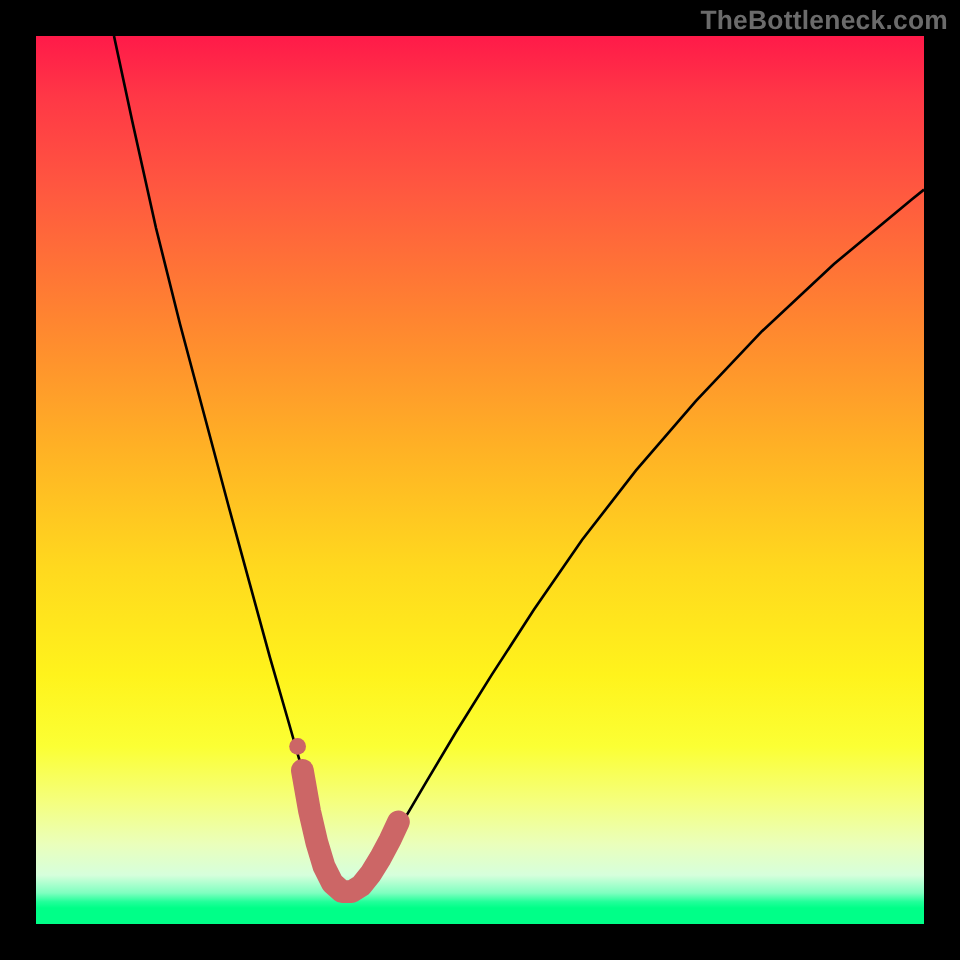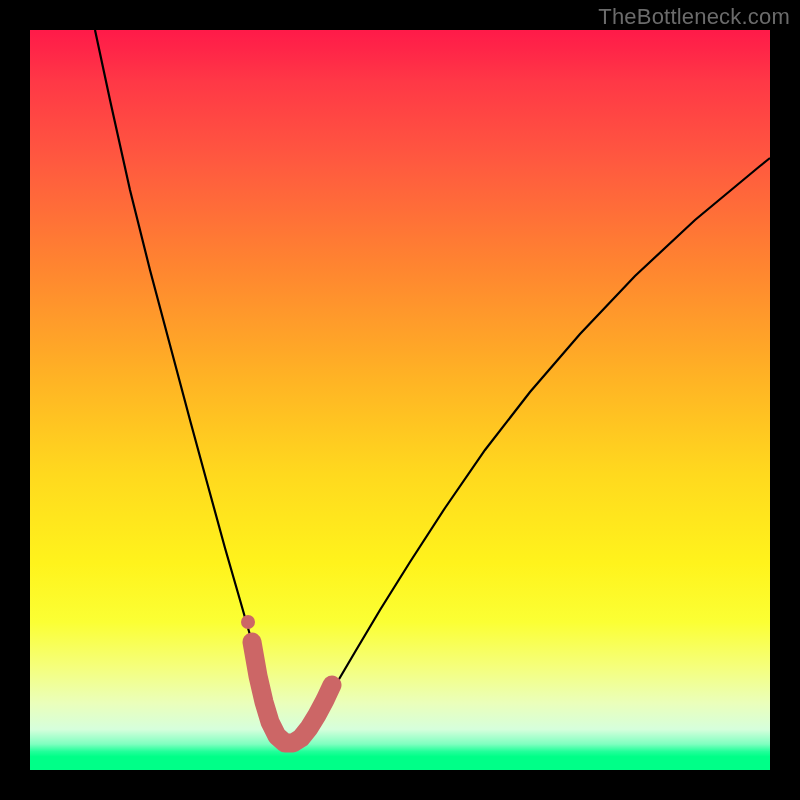--- a/index.html
+++ b/index.html
@@ -41,21 +41,21 @@
       #22ff9a 97.5%,
       #00ff88 98.2%,
       #00ff88 100%);
   }
   .watermark {
     position: absolute;
     top: 4px;
     right: 10px;
     color: #6b6b6b;
     font-size: 22px;
-    font-weight: 400;
+    font-weight: 700;
     letter-spacing: 0.2px;
     user-select: none;
   }
   svg.curve-layer {
     position: absolute;
     left: 0;
     top: 0;
     width: 740px;
     height: 740px;
     overflow: visible;

